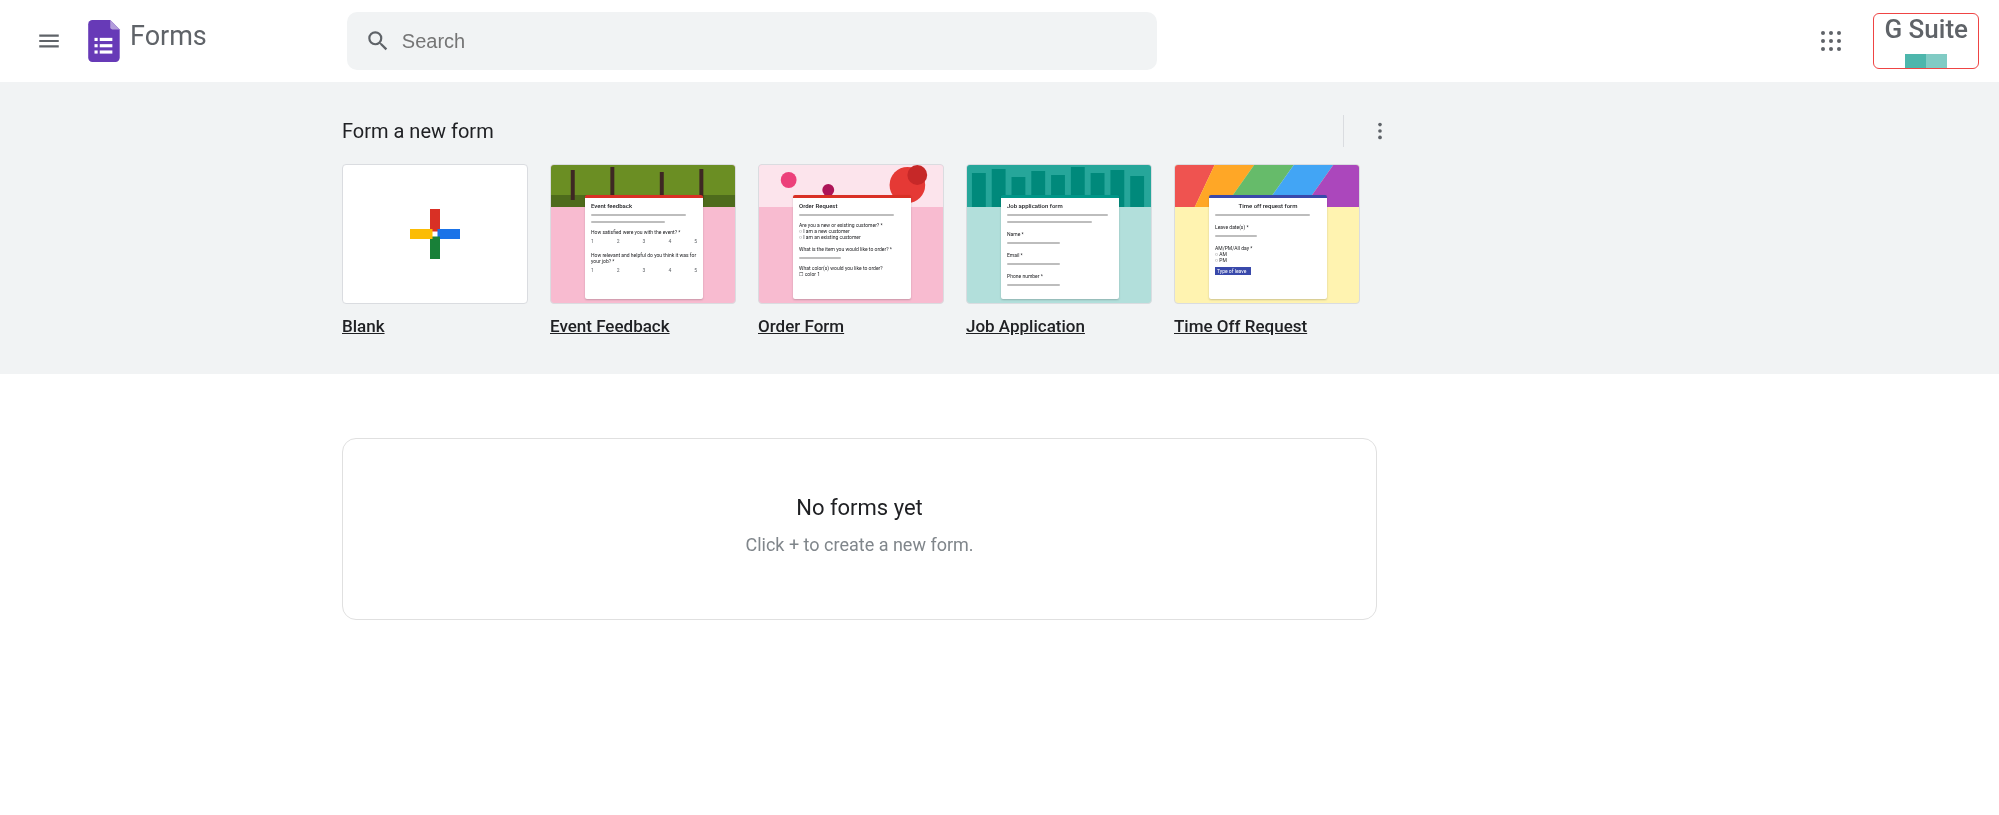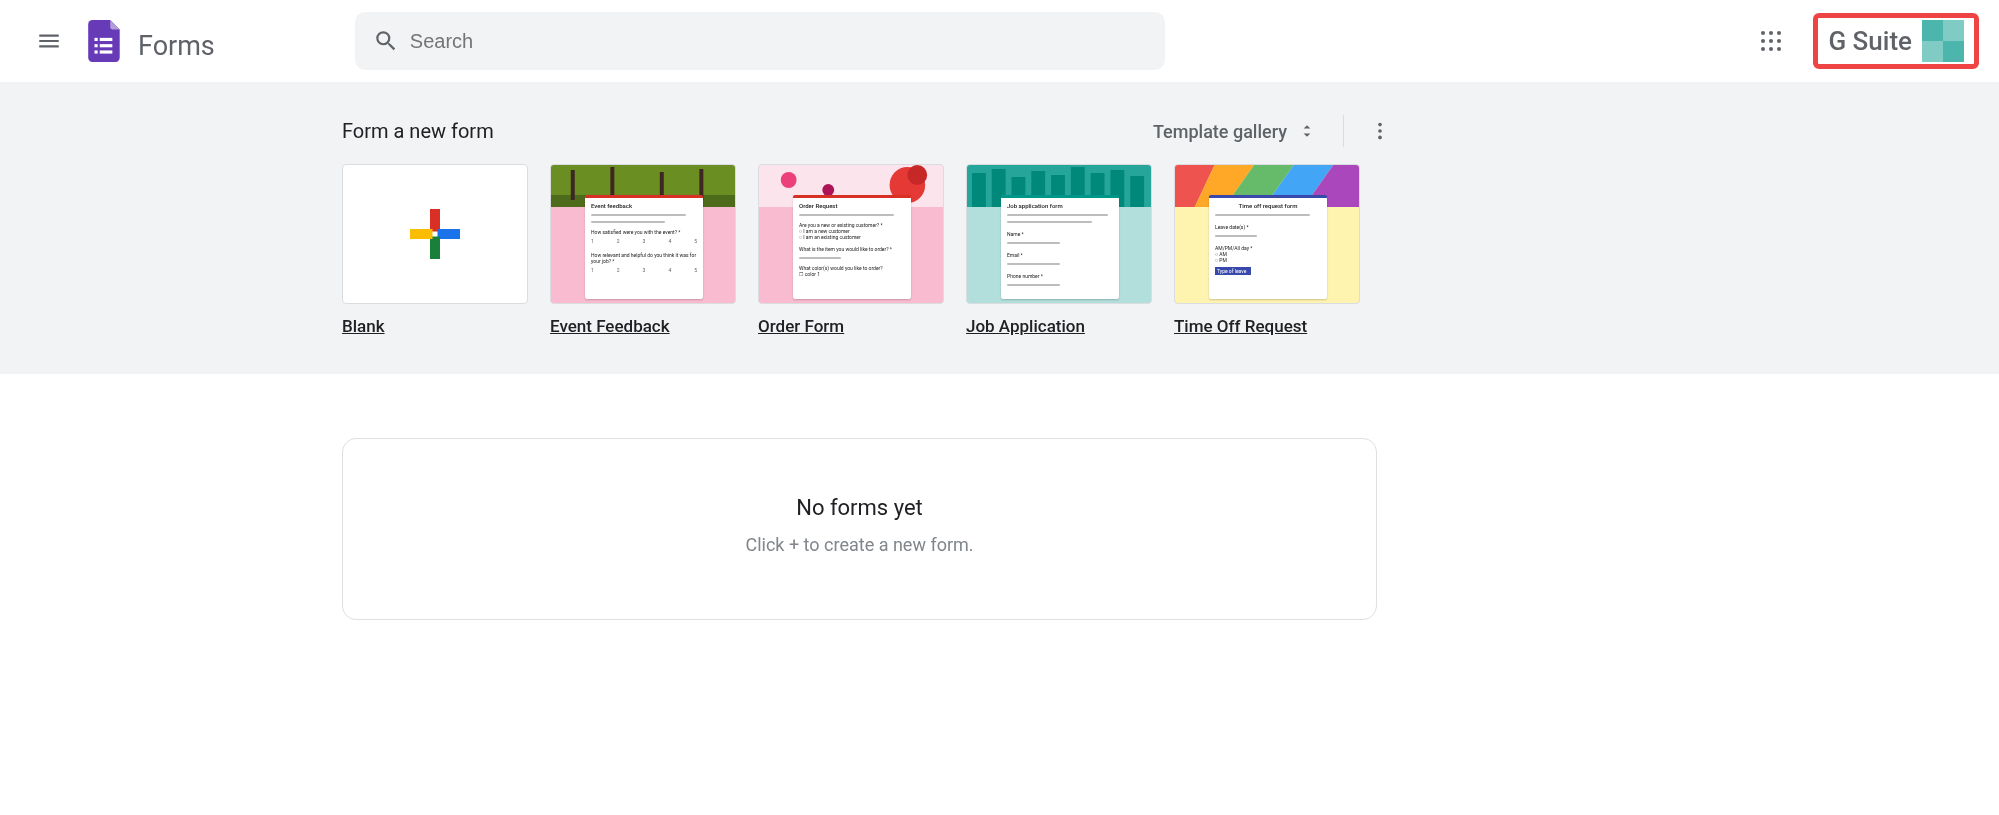--- a/index.html
+++ b/index.html
@@ -16,23 +16,23 @@
     padding: 0 20px;
     background: #fff;
   }
   .menu-btn {
     width: 58px; height: 58px;
     display: flex; align-items: center; justify-content: center;
     cursor: pointer;
     color: #5f6368;
   }
   .app-logo {
-    display: flex; align-items: flex-end;
+    display: flex; align-items: flex-start;
     margin-left: 6px;
-    gap: 12px;
+    gap: 4px;
     cursor: pointer;
   }
   .app-name {
     font-size: 27px;
     color: #5f6368;
     font-weight: 400;
   }
   .search-bar {
     display: flex;
     align-items: center;
@@ -54,25 +54,26 @@
   }
   .header-spacer { flex: 1; }
   .header-right {
     display: flex;
     align-items: center;
     gap: 18px;
   }
   .apps-btn { width:48px; height:48px; display:flex;align-items:center;justify-content:center;cursor:pointer;}
   .gsuite-chip {
     display: flex; align-items: center;
-    border: 5px solid #ef4444;
+    border: 1px solid #ef4444;
     border-radius: 6px;
     height: 56px;
     padding: 0 10px;
     gap: 10px;
+    flex-direction: column;
   }
   .gsuite-label {
     font-size: 26px;
     color: #5f6368;
     font-weight: 500;
   }
   .avatar-sq {
     width: 42px; height: 42px;
     background:
       linear-gradient(#4db6ac,#4db6ac) 0 0/21px 21px no-repeat,
@@ -223,26 +224,20 @@
       <div class="avatar-sq"></div>
     </div>
   </div>
 </div>
 
 <div class="templates-section">
   <div class="section-inner">
     <div class="templates-header">
       <span class="templates-title">Form a new form</span>
       <div class="templates-header-spacer"></div>
-      <div class="gallery-btn">
-        <span>Template gallery</span>
-        <svg width="20" height="20" viewBox="0 0 24 24" fill="#5f6368">
-            <path d="M12 5l-4 4h8l-4-4zm0 14l4-4H8l4 4z"></path>
-          </svg>
-      </div>
       <div class="vdivider"></div>
       <div class="more-btn">
         <svg width="22" height="22" viewBox="0 0 24 24" fill="#5f6368">
             <circle cx="12" cy="5" r="2"></circle>
             <circle cx="12" cy="12" r="2"></circle>
             <circle cx="12" cy="19" r="2"></circle>
           </svg>
       </div>
     </div>
 

